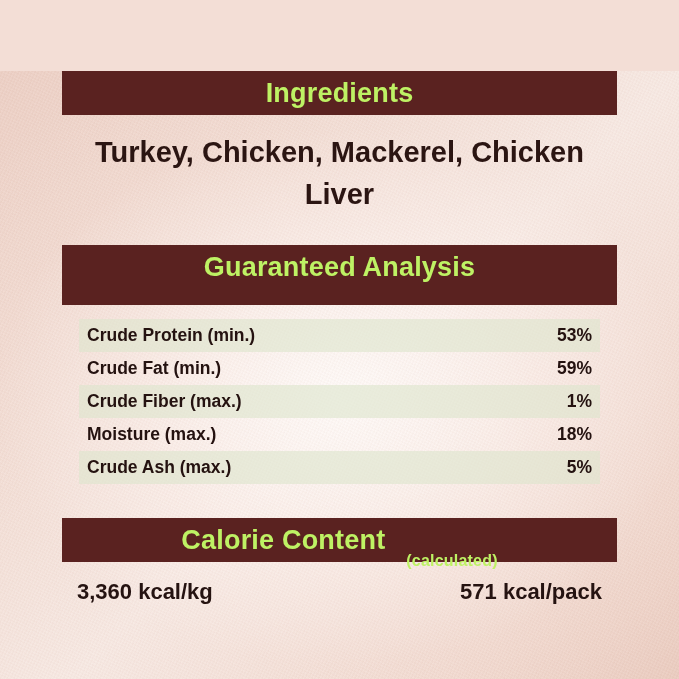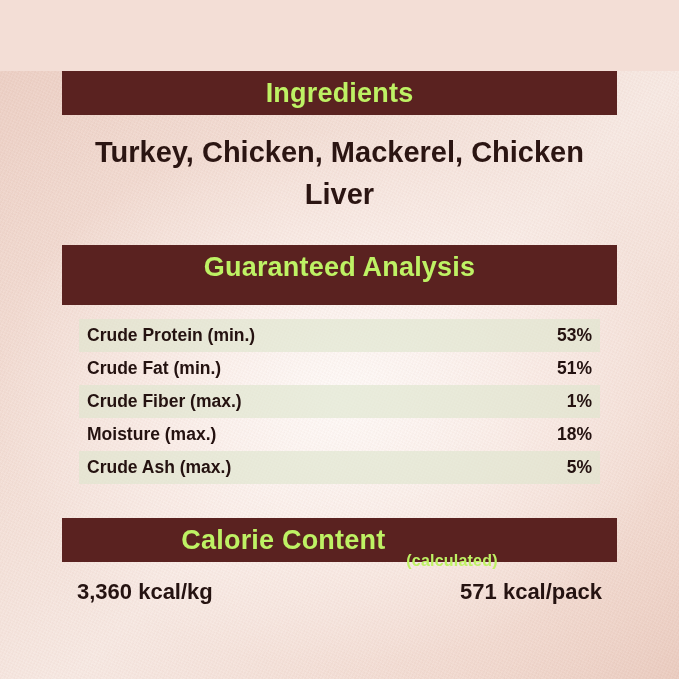--- a/index.html
+++ b/index.html
@@ -130,21 +130,21 @@
 
     <div class="band band-analysis">Guaranteed Analysis</div>
 
     <div class="analysis">
       <div class="row shade">
         <span class="label">Crude Protein (min.)</span>
         <span class="value">53%</span>
       </div>
       <div class="row plain">
         <span class="label">Crude Fat (min.)</span>
-        <span class="value">51%</span>
+        <span class="value">59%</span>
       </div>
       <div class="row shade">
         <span class="label">Crude Fiber (max.)</span>
         <span class="value">1%</span>
       </div>
       <div class="row plain">
         <span class="label">Moisture (max.)</span>
         <span class="value">18%</span>
       </div>
       <div class="row shade">

